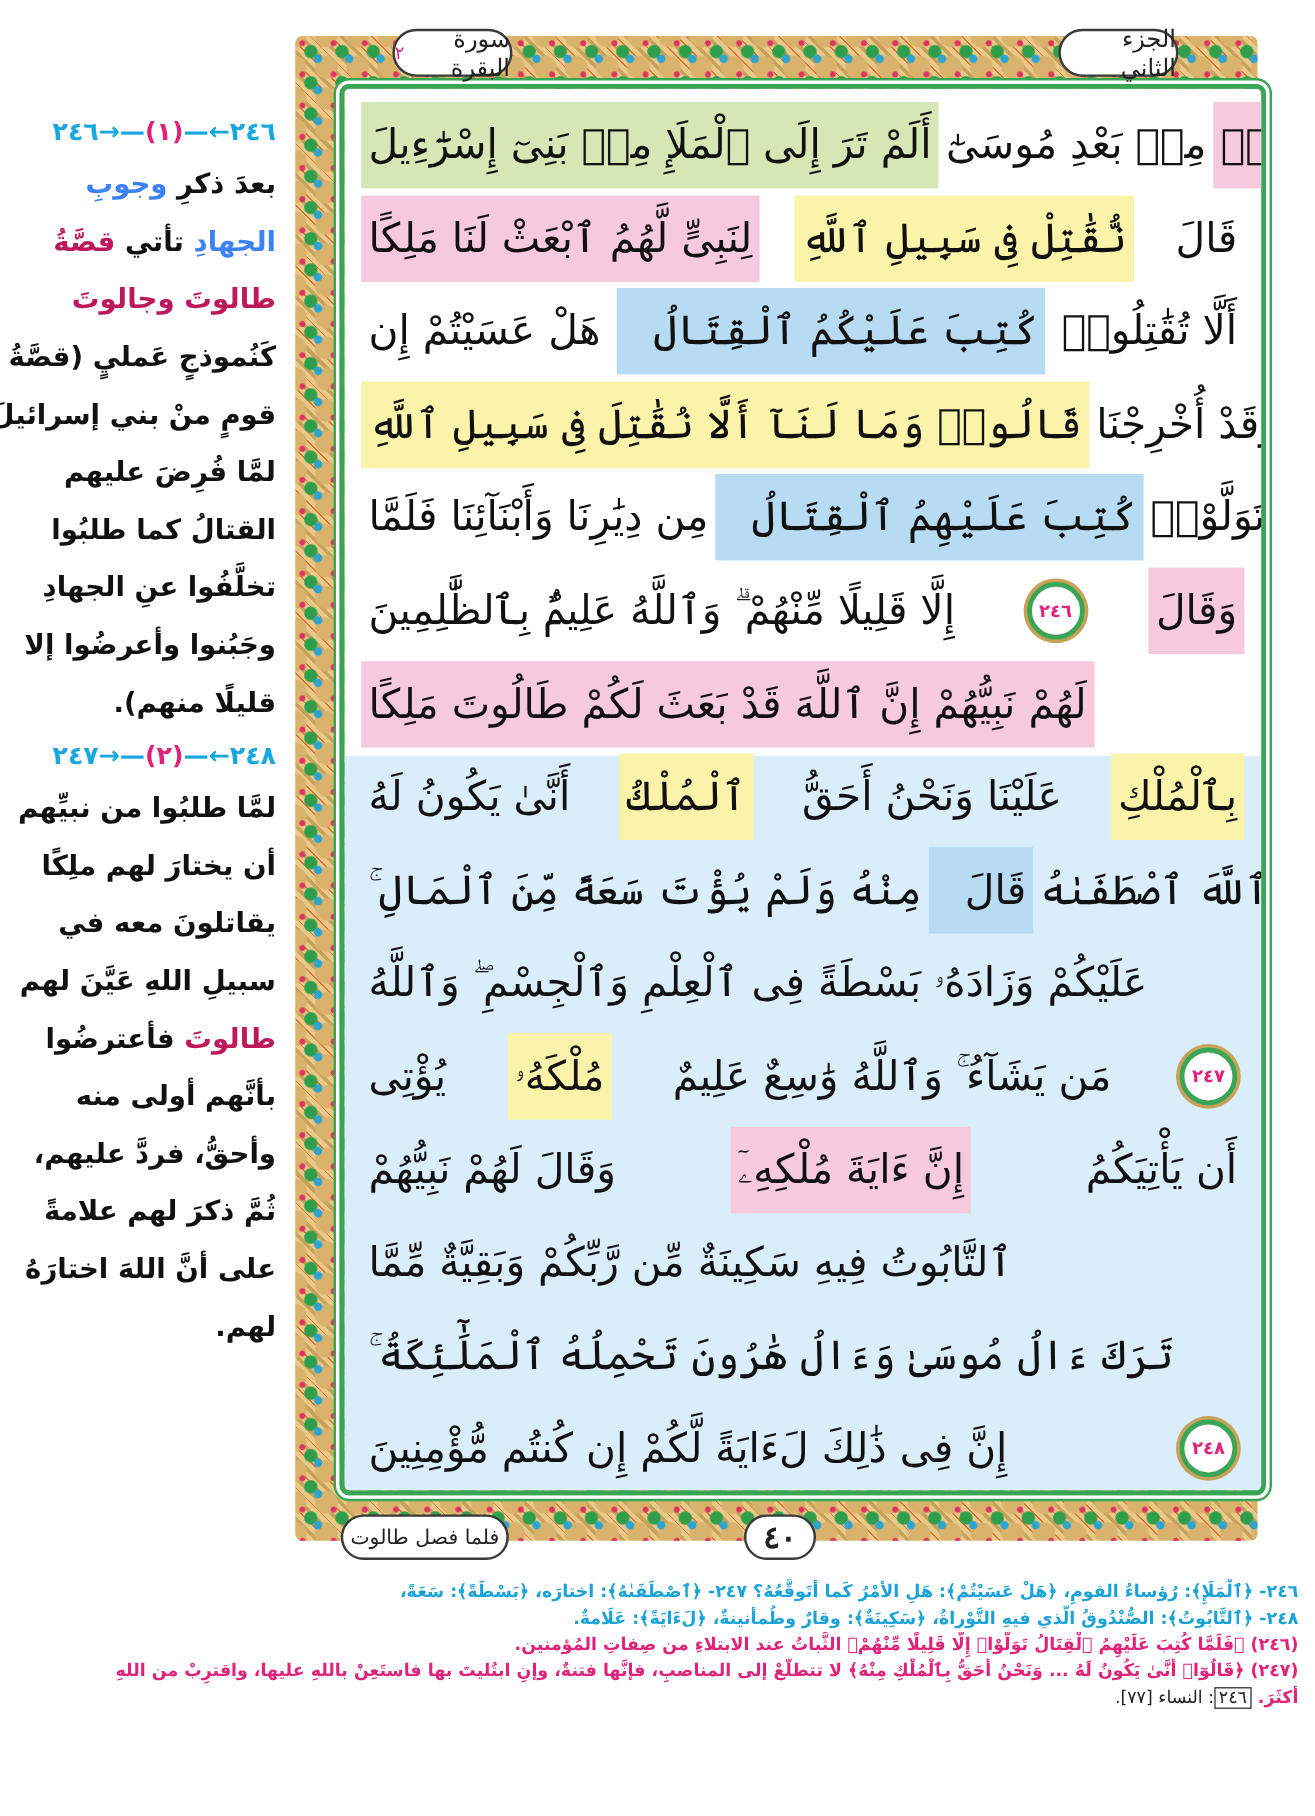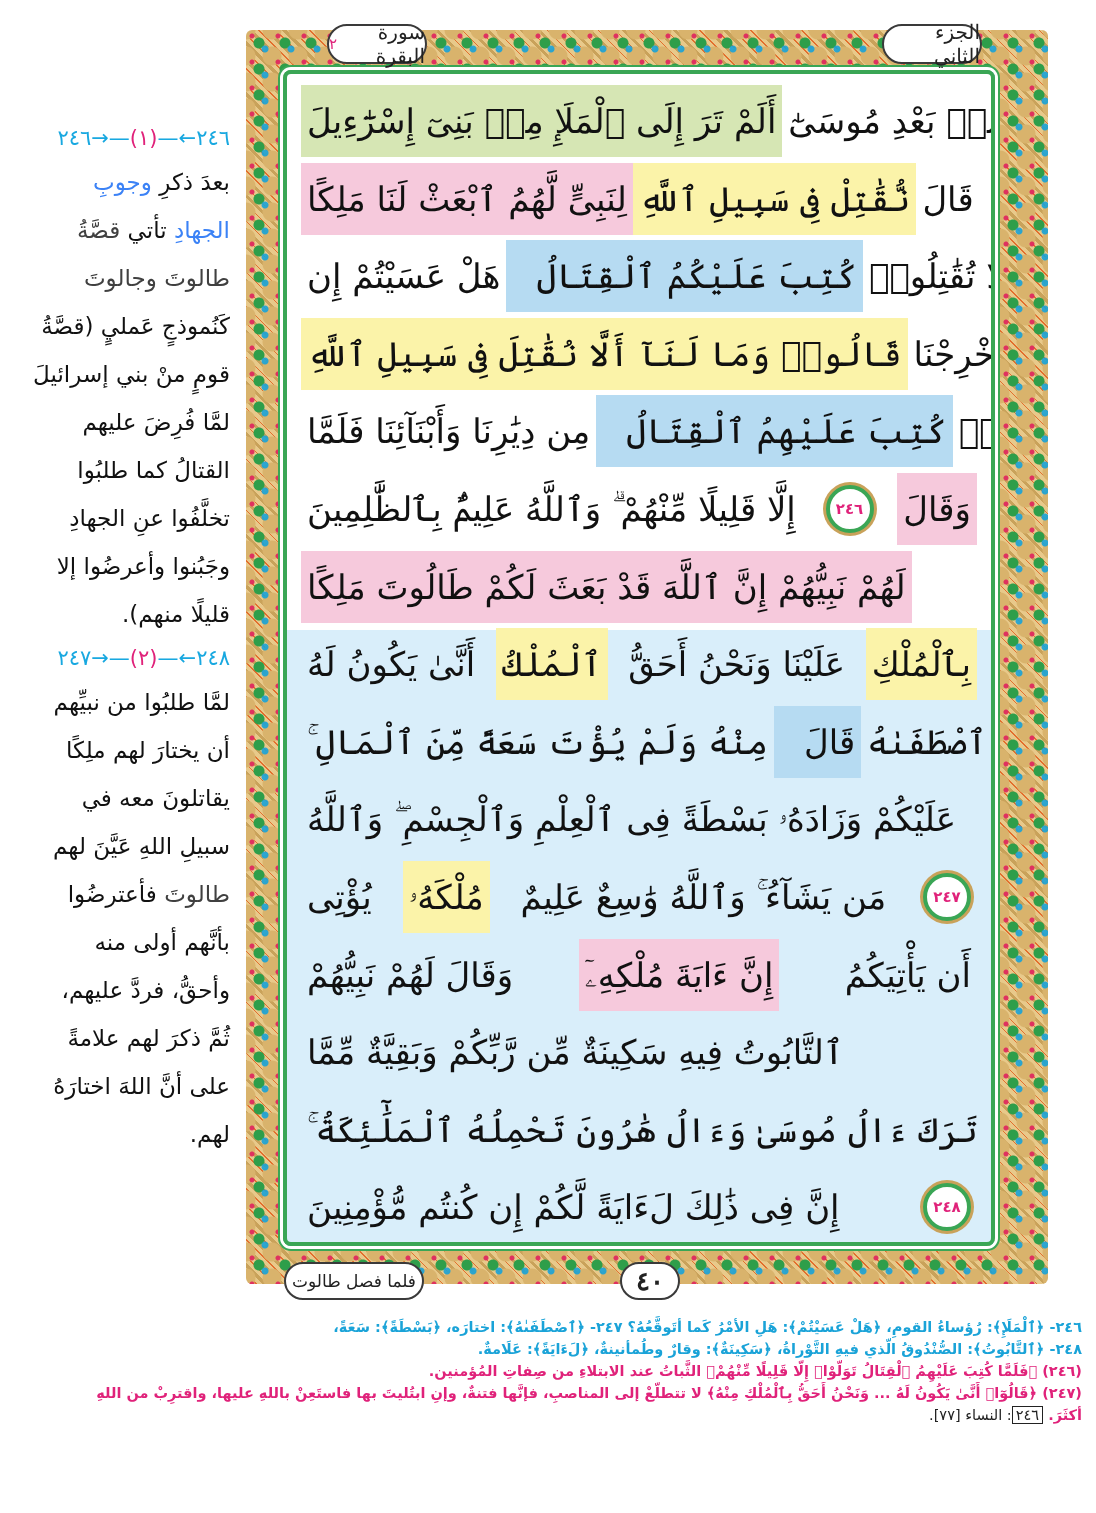--- a/index.html
+++ b/index.html
@@ -33,21 +33,21 @@
   .cart-surah { left: 327px; width: 100px; }
   .cart-juz { left: 882px; width: 100px; }
   .surah-num { color: #e0227a; font-size: 15px; }
 
   .cart-bottom { top: 1262px; height: 38px; }
   .cart-next { left: 284px; width: 140px; font-size: 17px; }
   .cart-page { left: 620px; width: 60px; font-size: 26px; font-weight: bold; }
 
   
   .panel {
-    position: absolute; left: 283px; top: 70px; width: 712px; height: 1176px;
+    position: absolute; left: 283px; top: 70px; width: 772px; height: 1176px;
     border: 4px solid #3aa655; border-radius: 8px;
     box-shadow: 0 0 0 3px #ffffff, 0 0 0 5px #3aa655;
     background: linear-gradient(to bottom, #ffffff 0 556px, #d9eefa 556px 100%);
     overflow: hidden; z-index: 2;
   }
   .line {
     position: absolute; left: 14px; right: 14px; height: 82px;
     display: flex; flex-direction: row-reverse; align-items: center; justify-content: space-between;
     direction: rtl;
     font-family: "DejaVu Serif", serif; font-size: 34px; color: #111; white-space: nowrap;
@@ -64,29 +64,29 @@
     border: 4px solid #3aa655; background: #fff;
     box-shadow: 0 0 0 3px #c9a25a;
     color: #e0227a; font-size: 15px; font-family: "DejaVu Sans", sans-serif; font-weight: bold;
     margin: 0 6px;
   }
 
   
   .side {
     position: absolute; left: 18px; top: 90px; width: 212px;
     direction: rtl; text-align: right;
-    font-family: "DejaVu Sans", sans-serif; font-weight: normal; margin-top: 28px;
+    font-family: "DejaVu Sans", sans-serif; font-weight: bold;
   }
   .side-ref {
     font-size: 21px; color: #18a8e0; height: 40px; line-height: 40px; white-space: nowrap;
   }
   .side-ref .mid { color: #e0227a; }
   .side-line { font-size: 23px; line-height: 48px; height: 48px; color: #111; white-space: nowrap; text-align: justify; }
   .c-blue { color: #3b82f6; }
-  .c-pink { color: #404040; }
+  .c-pink { color: #be185d; }
 
   
   .notes {
     position: absolute; left: 30px; right: 14px; top: 1316px;
     direction: rtl; 
     font-family: "DejaVu Sans", sans-serif; font-weight: bold; font-size: 14.5px;
   }
   .note { height: 22px; line-height: 22px; white-space: nowrap; overflow: hidden; }
   .note-blue { color: #1aa3d8; }
   .note-pink { color: #e0227a; }

